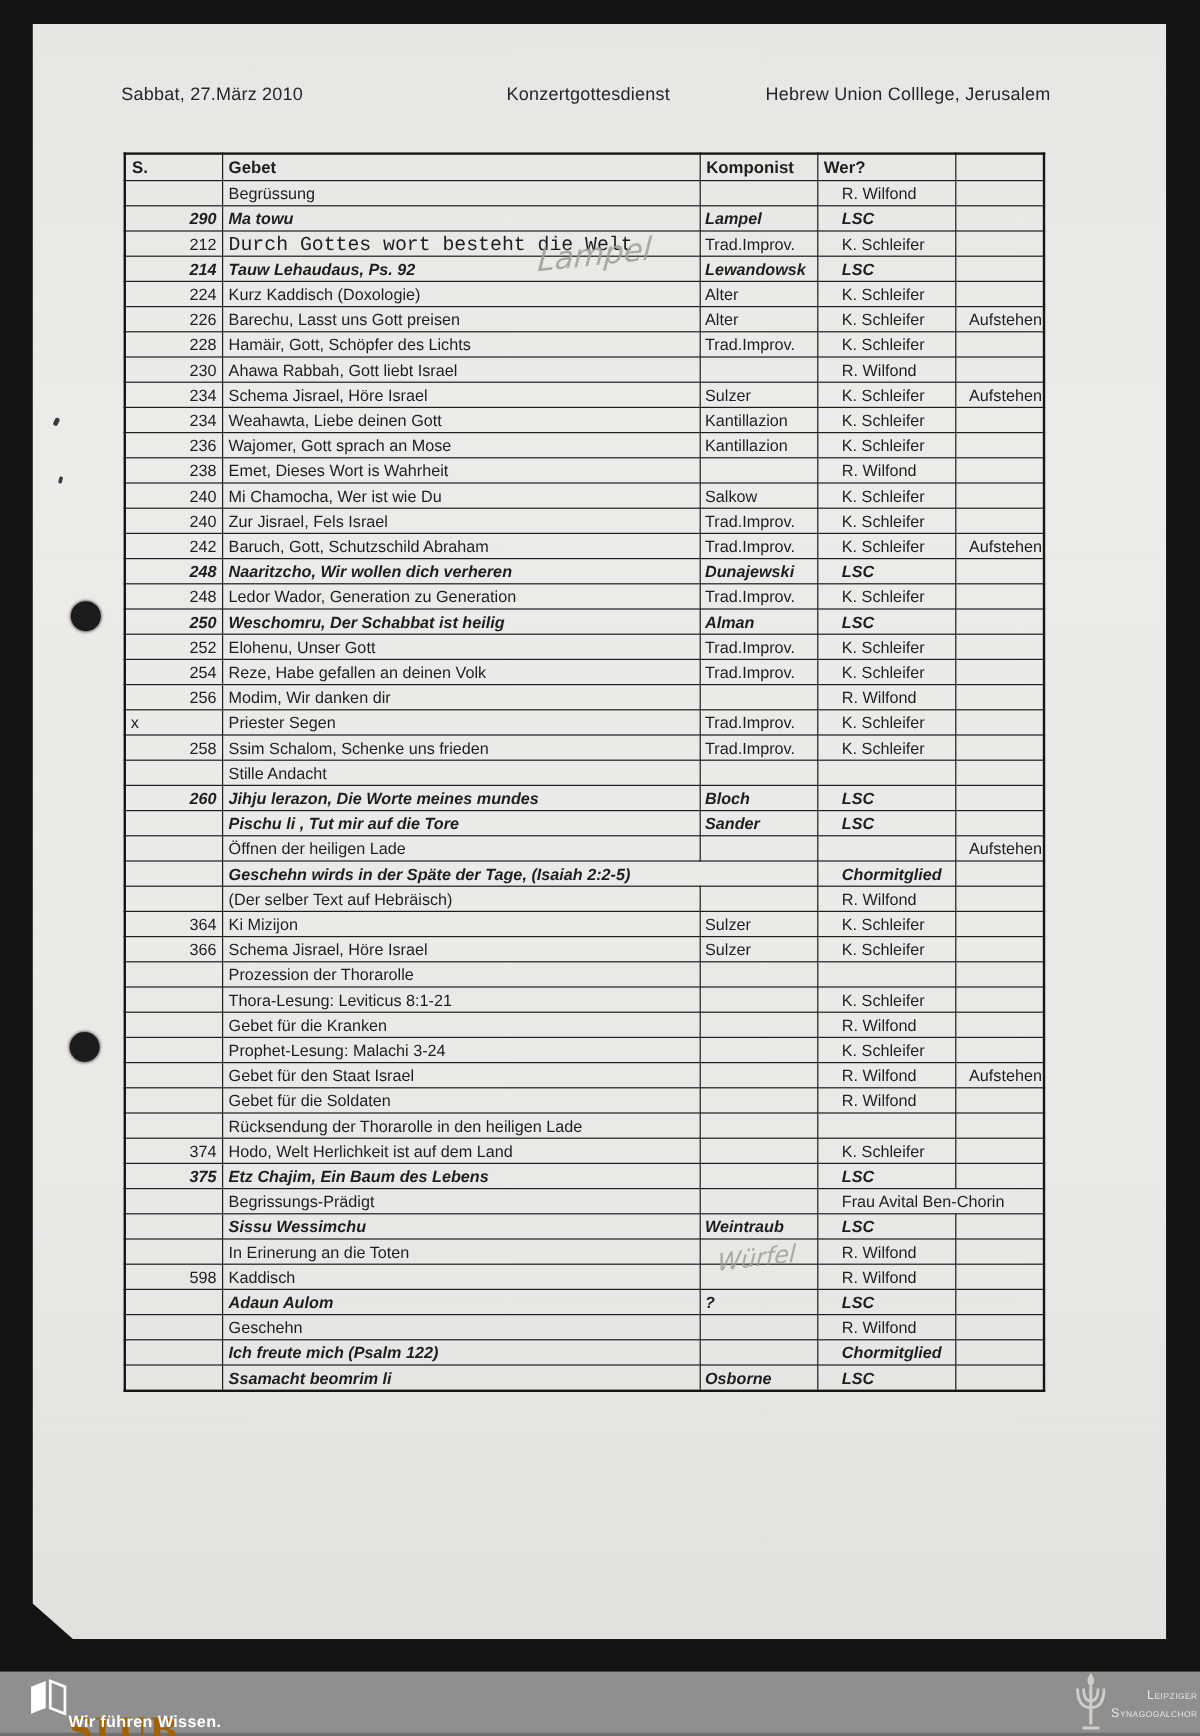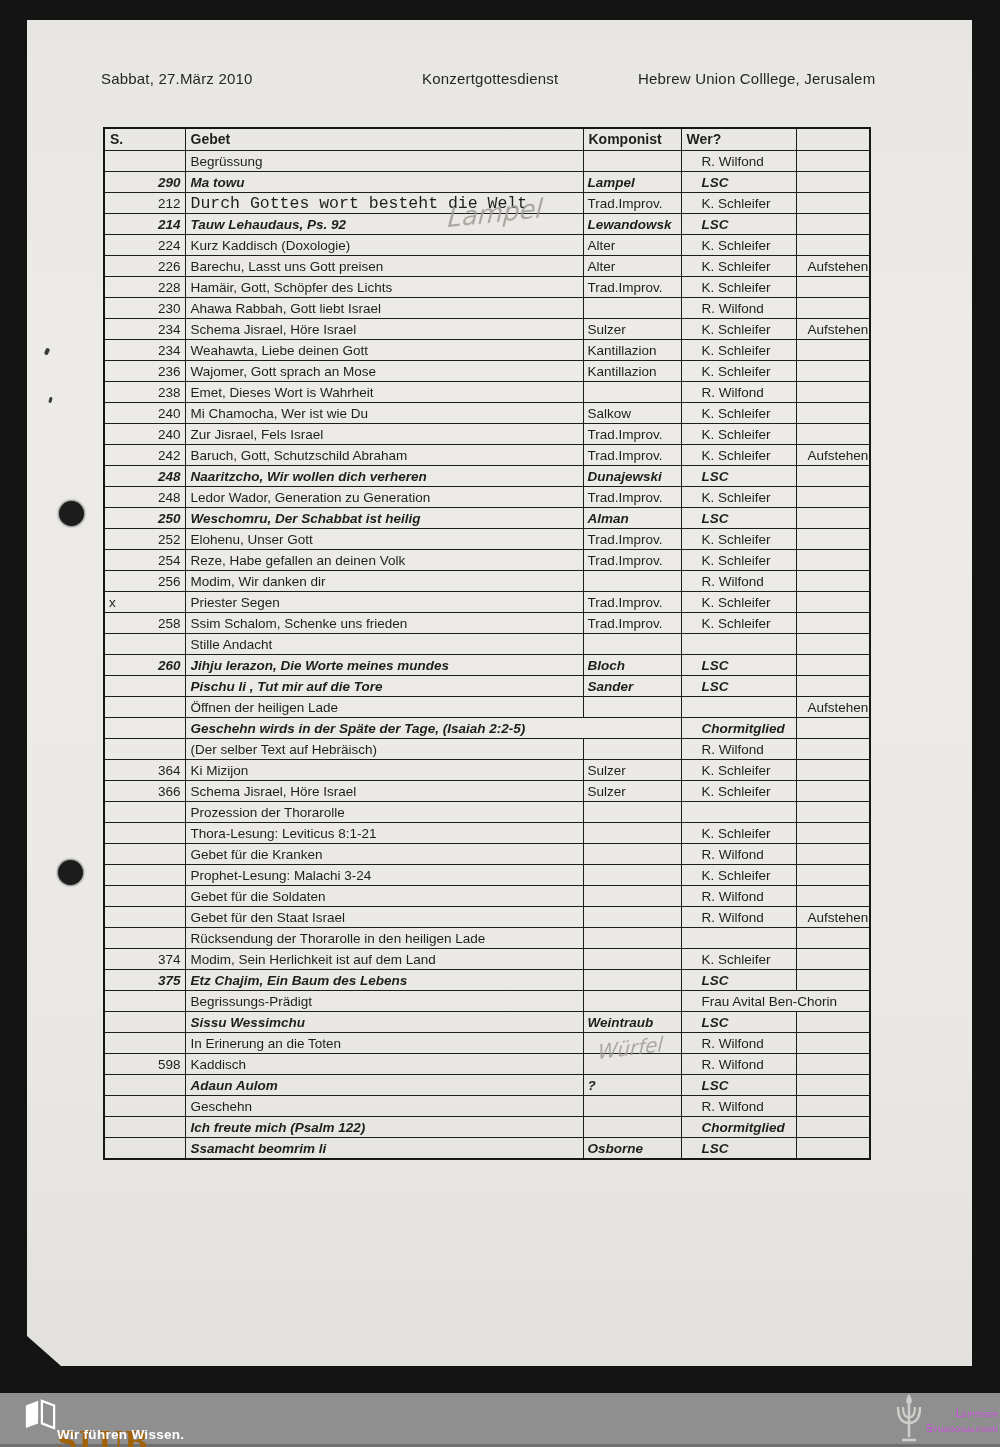--- a/index.html
+++ b/index.html
@@ -60,21 +60,21 @@
     margin-top:31px;
   }
   .slub-tagline{
     position:absolute;left:57px;top:1427px;
     font-weight:bold;font-size:13.5px;color:#ffffff;letter-spacing:.3px;
   }
   .book-icon{position:absolute;left:24px;top:1398px;}
   .menorah-icon{position:absolute;left:893px;top:1392px;}
   .choir-text{
     position:absolute;left:918px;top:1406px;width:80px;text-align:right;
-    color:#d946ef;font-variant:small-caps;letter-spacing:.4px;line-height:15px;
+    color:#e5e5e5;font-variant:small-caps;letter-spacing:.4px;line-height:15px;
   }
   .choir-text .l1{font-size:10.5px;}
   .choir-text .l2{font-size:10.5px;}
 </style>
 </head>
 <body>
 
 <div class="paper">
 
   <div class="speck" style="left:18px;top:328px;width:4px;height:7px;transform:rotate(25deg);"></div>
@@ -346,42 +346,42 @@
         </tr>
         <tr class="row-normal">
           <td class="s"></td>
           <td class="gebet">Prophet-Lesung: Malachi 3-24</td>
           <td class="komp"></td>
           <td class="wer">K. Schleifer</td>
           <td class="note"></td>
         </tr>
         <tr class="row-normal">
           <td class="s"></td>
+          <td class="gebet">Gebet für den Staat Israel</td>
+          <td class="komp"></td>
+          <td class="wer">R. Wilfond</td>
+          <td class="note">Aufstehen</td>
+        </tr>
+        <tr class="row-normal">
+          <td class="s"></td>
           <td class="gebet">Gebet für die Soldaten</td>
           <td class="komp"></td>
           <td class="wer">R. Wilfond</td>
           <td class="note"></td>
         </tr>
         <tr class="row-normal">
           <td class="s"></td>
-          <td class="gebet">Gebet für den Staat Israel</td>
-          <td class="komp"></td>
-          <td class="wer">R. Wilfond</td>
-          <td class="note">Aufstehen</td>
-        </tr>
-        <tr class="row-normal">
-          <td class="s"></td>
           <td class="gebet">Rücksendung der Thorarolle in den heiligen Lade</td>
           <td class="komp"></td>
           <td class="wer"></td>
           <td class="note"></td>
         </tr>
         <tr class="row-normal">
           <td class="s">374</td>
-          <td class="gebet">Modim, Sein Herlichkeit ist auf dem Land</td>
+          <td class="gebet">Hodo, Welt Herlichkeit ist auf dem Land</td>
           <td class="komp"></td>
           <td class="wer">K. Schleifer</td>
           <td class="note"></td>
         </tr>
         <tr class="row-lsc">
           <td class="s">375</td>
           <td class="gebet">Etz Chajim, Ein Baum des Lebens</td>
           <td class="komp"></td>
           <td class="wer">LSC</td>
           <td class="note"></td>

